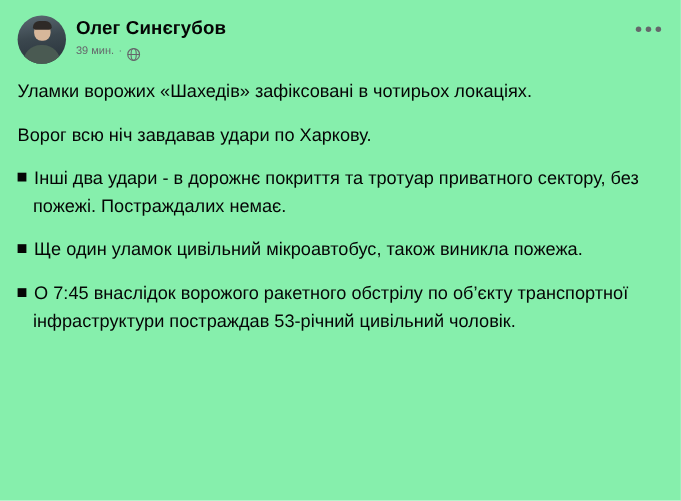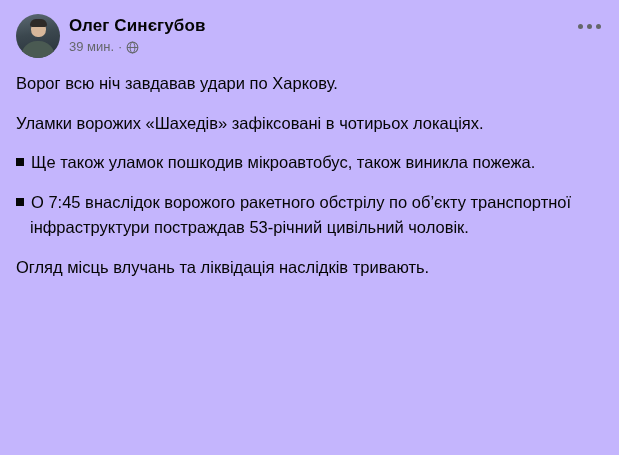--- a/index.html
+++ b/index.html
@@ -13,21 +13,21 @@
     font-family: "Liberation Sans", sans-serif;
     color: #050505;
     overflow: hidden;
   }
   .post {
     position: relative;
     width: 619px;
     height: 455px;
     box-sizing: border-box;
     padding: 14px 16px 0 16px;
-    background: #c4b5fd;
+    background: #86efac;
   }
   .post-header {
     display: flex;
     align-items: flex-start;
     height: 44px;
   }
   .avatar {
     width: 44px;
     height: 44px;
     border-radius: 50%;
@@ -75,22 +75,23 @@
   }
   .author-name {
     font-size: 17px;
     font-weight: bold;
     line-height: 21px;
     color: #050505;
     letter-spacing: .1px;
   }
   .meta-row {
     display: flex;
+    align-items: center;
     margin-top: 3px;
-    font-size: 13px;
+    font-size: 10px;
     color: #65676b;
     line-height: 16px;
   }
   .meta-sep {
     margin: 0 4px;
   }
   .globe-icon {
     display: inline-block;
     width: 13px;
     height: 13px;
@@ -160,20 +161,20 @@
       </div>
     </div>
     <div class="menu-dots">
       <span></span>
       <span></span>
       <span></span>
     </div>
   </div>
 
   <div class="post-body">
+    <p class="para">Уламки ворожих «Шахедів» зафіксовані в чотирьох локаціях.</p>
     <p class="para">Ворог всю ніч завдавав удари по Харкову.</p>
-    <p class="para">Уламки ворожих «Шахедів» зафіксовані в чотирьох локаціях.</p>
-    <p class="para bullet"><span class="sq"></span><span>Ще також уламок пошкодив мікроавтобус, також виникла пожежа.</span></p>
+    <p class="para bullet"><span class="sq"></span><span>Інші два удари - в дорожнє покриття та тротуар приватного сектору, без пожежі. Постраждалих немає.</span></p>
+    <p class="para bullet"><span class="sq"></span><span>Ще один уламок цивільний мікроавтобус, також виникла пожежа.</span></p>
     <p class="para bullet"><span class="sq"></span><span>О 7:45 внаслідок ворожого ракетного обстрілу по об’єкту транспортної інфраструктури постраждав 53-річний цивільний чоловік.</span></p>
-    <p class="para">Огляд місць влучань та ліквідація наслідків тривають.</p>
   </div>
 
 </div>
 
 </body></html>

